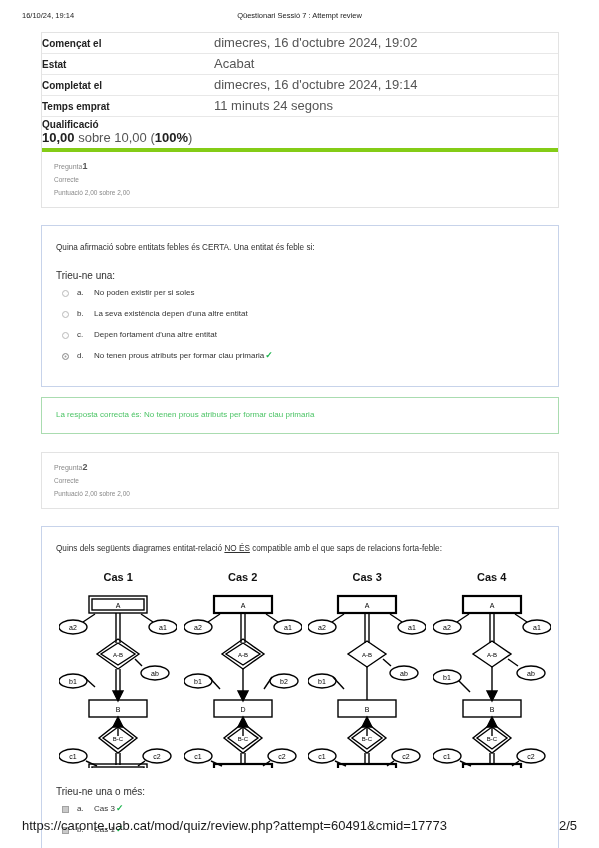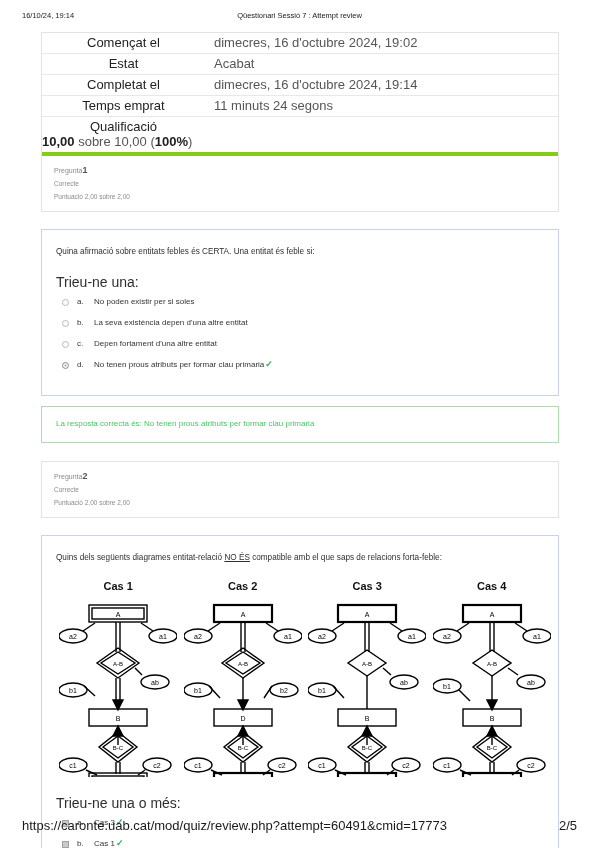--- a/index.html
+++ b/index.html
@@ -45,22 +45,22 @@
   }
   .summary-row {
     display: flex;
     border-bottom: 1px solid #e8e8e8;
     min-height: 16px;
     align-items: baseline;
     padding: 2px 0 3px 0;
   }
   .summary-row:last-child { border-bottom: 4px solid #84cc16; flex-direction: column; }
   .sum-label {
-    width: 172px; text-align: center; padding-right: 9px;
-    font-size: 13px; font-weight: normal; color: #222;
+    width: 172px; text-align: left; padding-right: 9px;
+    font-size: 10px; font-weight: bold; color: #222;
     white-space: nowrap;
   }
   .sum-value {
     flex: 1; font-size: 13px; color: #555; white-space: nowrap;
   }
   .sum-value b { color: #222; }
 
   
   .qinfo {
     border: 1px solid #e3e3e3;
@@ -83,21 +83,21 @@
     background: #fff;
     padding: 16px 14px 26px 14px;
     margin-top: 17px;
   }
   .qtext {
     font-size: 8.2px; color: #2f2f2f; line-height: 1.35;
     margin-bottom: 17px;
   }
   .qtext u { text-decoration: underline; }
   .prompt {
-    font-size: 14px; color: #2f2f2f; margin-bottom: 7px;
+    font-size: 10px; color: #2f2f2f; margin-bottom: 7px;
   }
 
   .opt {
     display: flex; align-items: flex-start;
     margin: 0 0 12px 6px;
   }
   .opt:last-child { margin-bottom: 0; }
   .radio {
     width: 7px; height: 7px; border-radius: 50%;
     border: 1px solid #b9b9b9; background: #fdfdfd;

